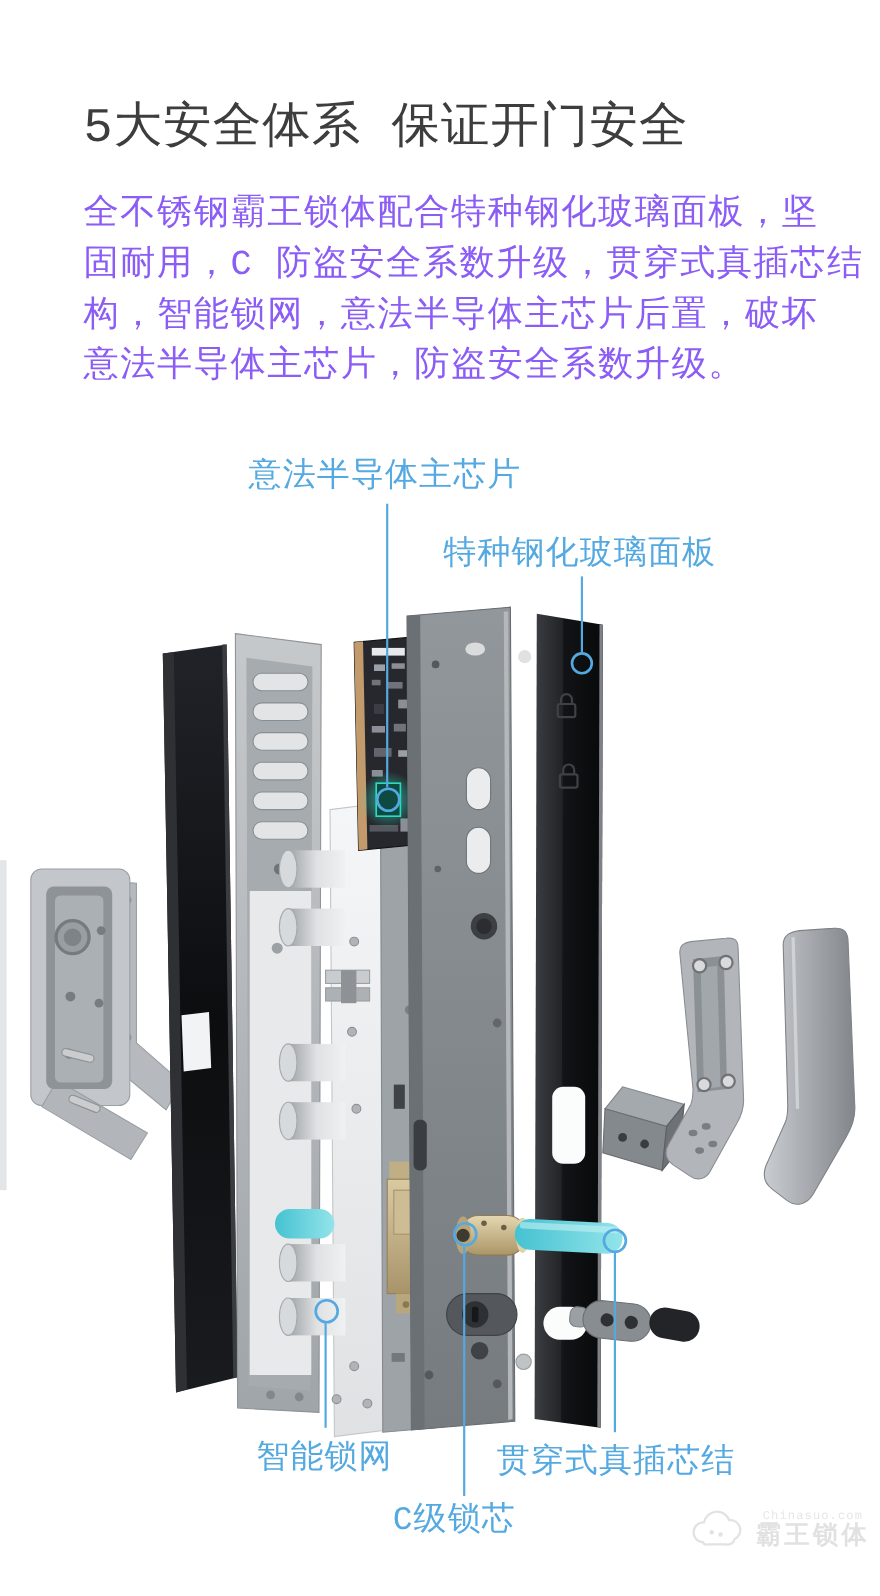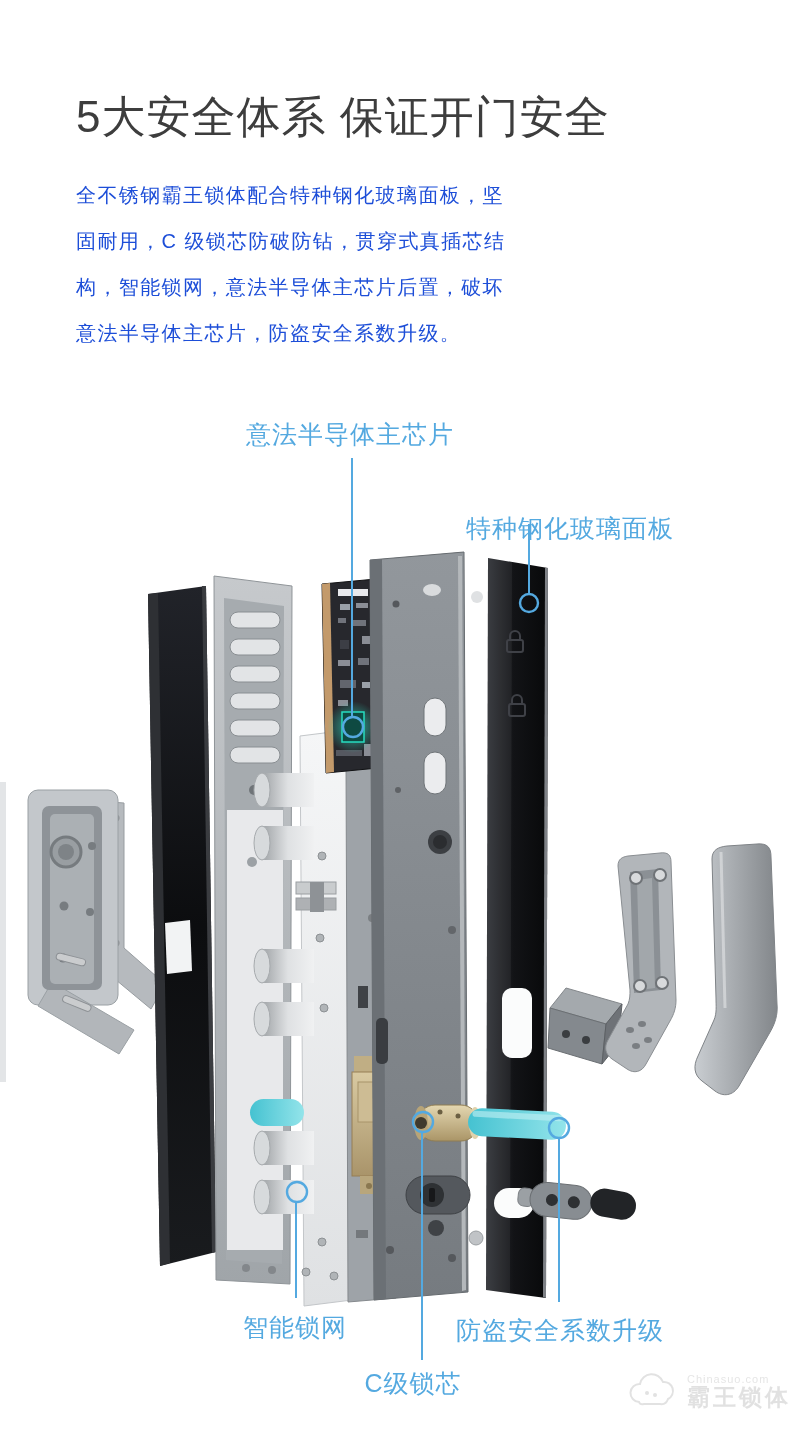--- a/index.html
+++ b/index.html
@@ -1,51 +1,51 @@
 <!DOCTYPE html>
 <html><head>
 <meta charset="utf-8">
 <style>
   html,body{margin:0;padding:0;background:#fff;}
   .page{
     position:relative;width:800px;height:1451px;background:#ffffff;overflow:hidden;
-    font-family:Liberation Sans, sans-serif;
+    font-family:Liberation Mono, monospace;
   }
   .title{
     position:absolute;left:76px;top:86px;
     font-size:44px;line-height:62px;color:#3d3d3d;letter-spacing:1px;font-weight:400;
     white-space:nowrap;
   }
   .desc{position:absolute;left:76px;top:172px;}
   .desc-line{
-    font-size:20px;line-height:46px;color:#1d4ed8;letter-spacing:1.4px;white-space:nowrap;
+    font-size:32px;line-height:46px;color:#8b5cf6;letter-spacing:1.4px;white-space:nowrap;
   }
   .callout-label{
     position:absolute;transform:translateX(-50%);
-    font-size:25px;line-height:28px;color:#54a9e0;letter-spacing:1px;white-space:nowrap;
+    font-size:30px;line-height:28px;color:#54a9e0;letter-spacing:1px;white-space:nowrap;
   }
   .diagram-svg{position:absolute;left:0;top:0;}
   .watermark{
     position:absolute;left:627px;top:1372px;width:170px;opacity:.5;
     display:flex;align-items:center;gap:8px;color:#c2c2c2;
   }
-  .wm-texts{display:flex;flex-direction:column;line-height:1.1;}
+  .wm-texts{display:flex;flex-direction:column;line-height:1.1;align-items:center;}
   .wm-site{font-size:11px;letter-spacing:1px;color:#cccccc;}
   .wm-name{font-size:23px;letter-spacing:3px;color:#c5c5c5;font-weight:bold;}
 </style>
 </head>
 <body>
 
 <div class="page">
 
   <div class="title">5大安全体系 保证开门安全</div>
 
   <div class="desc">
     <div class="desc-line">全不锈钢霸王锁体配合特种钢化玻璃面板，坚</div>
-    <div class="desc-line">固耐用，C 级锁芯防破防钻，贯穿式真插芯结</div>
+    <div class="desc-line">固耐用，C 防盗安全系数升级，贯穿式真插芯结</div>
     <div class="desc-line">构，智能锁网，意法半导体主芯片后置，破坏</div>
     <div class="desc-line">意法半导体主芯片，防盗安全系数升级。</div>
   </div>
 
   <svg class="diagram-svg" width="800" height="1451" viewBox="0 0 800 1451" xmlns="http://www.w3.org/2000/svg">
     <defs>
       <linearGradient id="gBolt" x1="0" y1="0" x2="1" y2="0">
         <stop offset="0" stop-color="#9fa3a6"></stop>
           <stop offset="0.5" stop-color="#dfe1e3"></stop>
           <stop offset="1" stop-color="#f0f1f2"></stop>
@@ -311,24 +311,24 @@
       <circle cx="297" cy="1192" r="10" stroke-width="2.4"></circle>
       <line x1="296" y1="1203" x2="296" y2="1298"></line>
       <circle cx="423" cy="1122" r="10" stroke-width="2.4"></circle>
       <line x1="422" y1="1133" x2="422" y2="1360"></line>
       <circle cx="559" cy="1128" r="10" stroke-width="2.4"></circle>
       <line x1="559" y1="1139" x2="559" y2="1302"></line>
     </g>
   </svg>
 
   <div class="callout-label" style="left:350px;top:420px;">意法半导体主芯片</div>
-  <div class="callout-label" style="left:527px;top:514px;margin-left:43px;">特种钢化玻璃面板</div>
+  <div class="callout-label" style="left:527px;top:491px;">特种钢化玻璃面板</div>
   <div class="callout-label" style="left:295px;top:1313px;">智能锁网</div>
   <div class="callout-label" style="left:413px;top:1369px;">C级锁芯</div>
-  <div class="callout-label" style="left:560px;top:1316px;">防盗安全系数升级</div>
+  <div class="callout-label" style="left:560px;top:1316px;">贯穿式真插芯结</div>
 
   <div class="watermark">
     <svg width="52" height="40" viewBox="0 0 52 40">
       <path d="M12,30 a9,9 0 0 1 1,-18 a12,12 0 0 1 23,-2 a9,9 0 0 1 5,17 q-2,6 -8,5 l-16,0 q-4,1 -5,-2 z" fill="none" stroke="#c6c6c6" stroke-width="2"></path>
       <circle cx="20" cy="21" r="2" fill="#c6c6c6"></circle>
         <circle cx="28" cy="23" r="2" fill="#c6c6c6"></circle>
     </svg>
     <div class="wm-texts">
       <span class="wm-site">Chinasuo.com</span>
       <span class="wm-name">霸王锁体</span>

